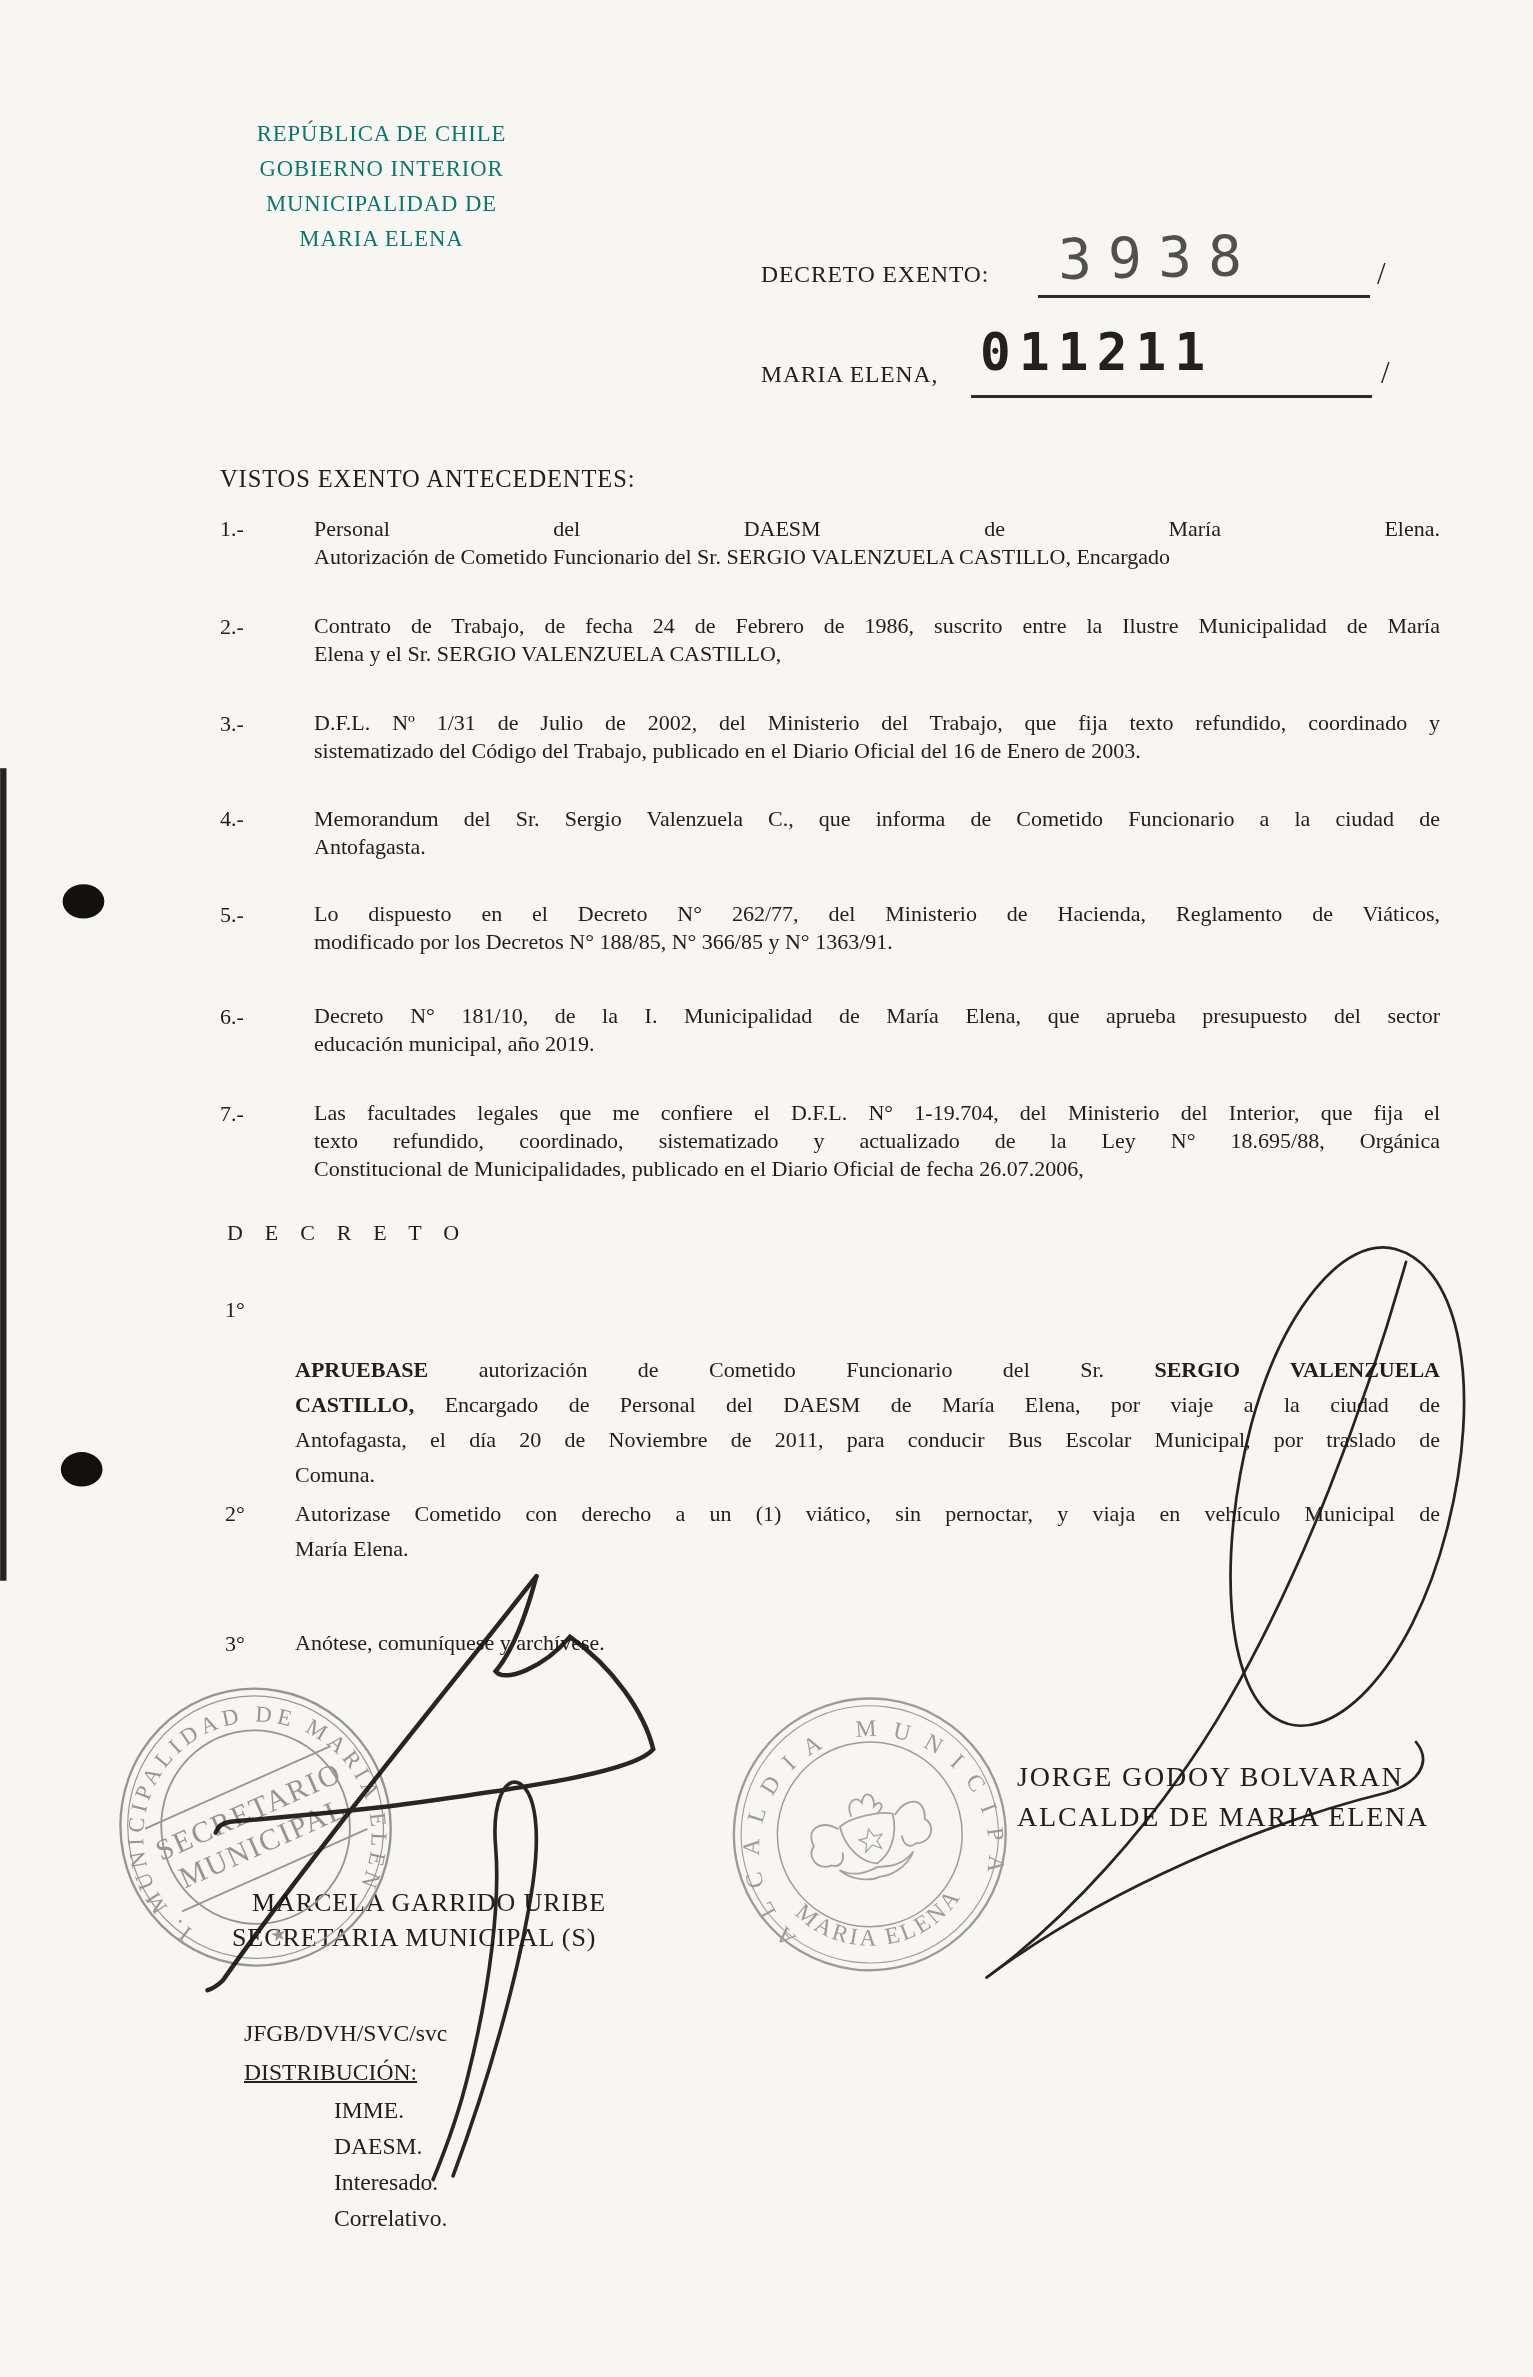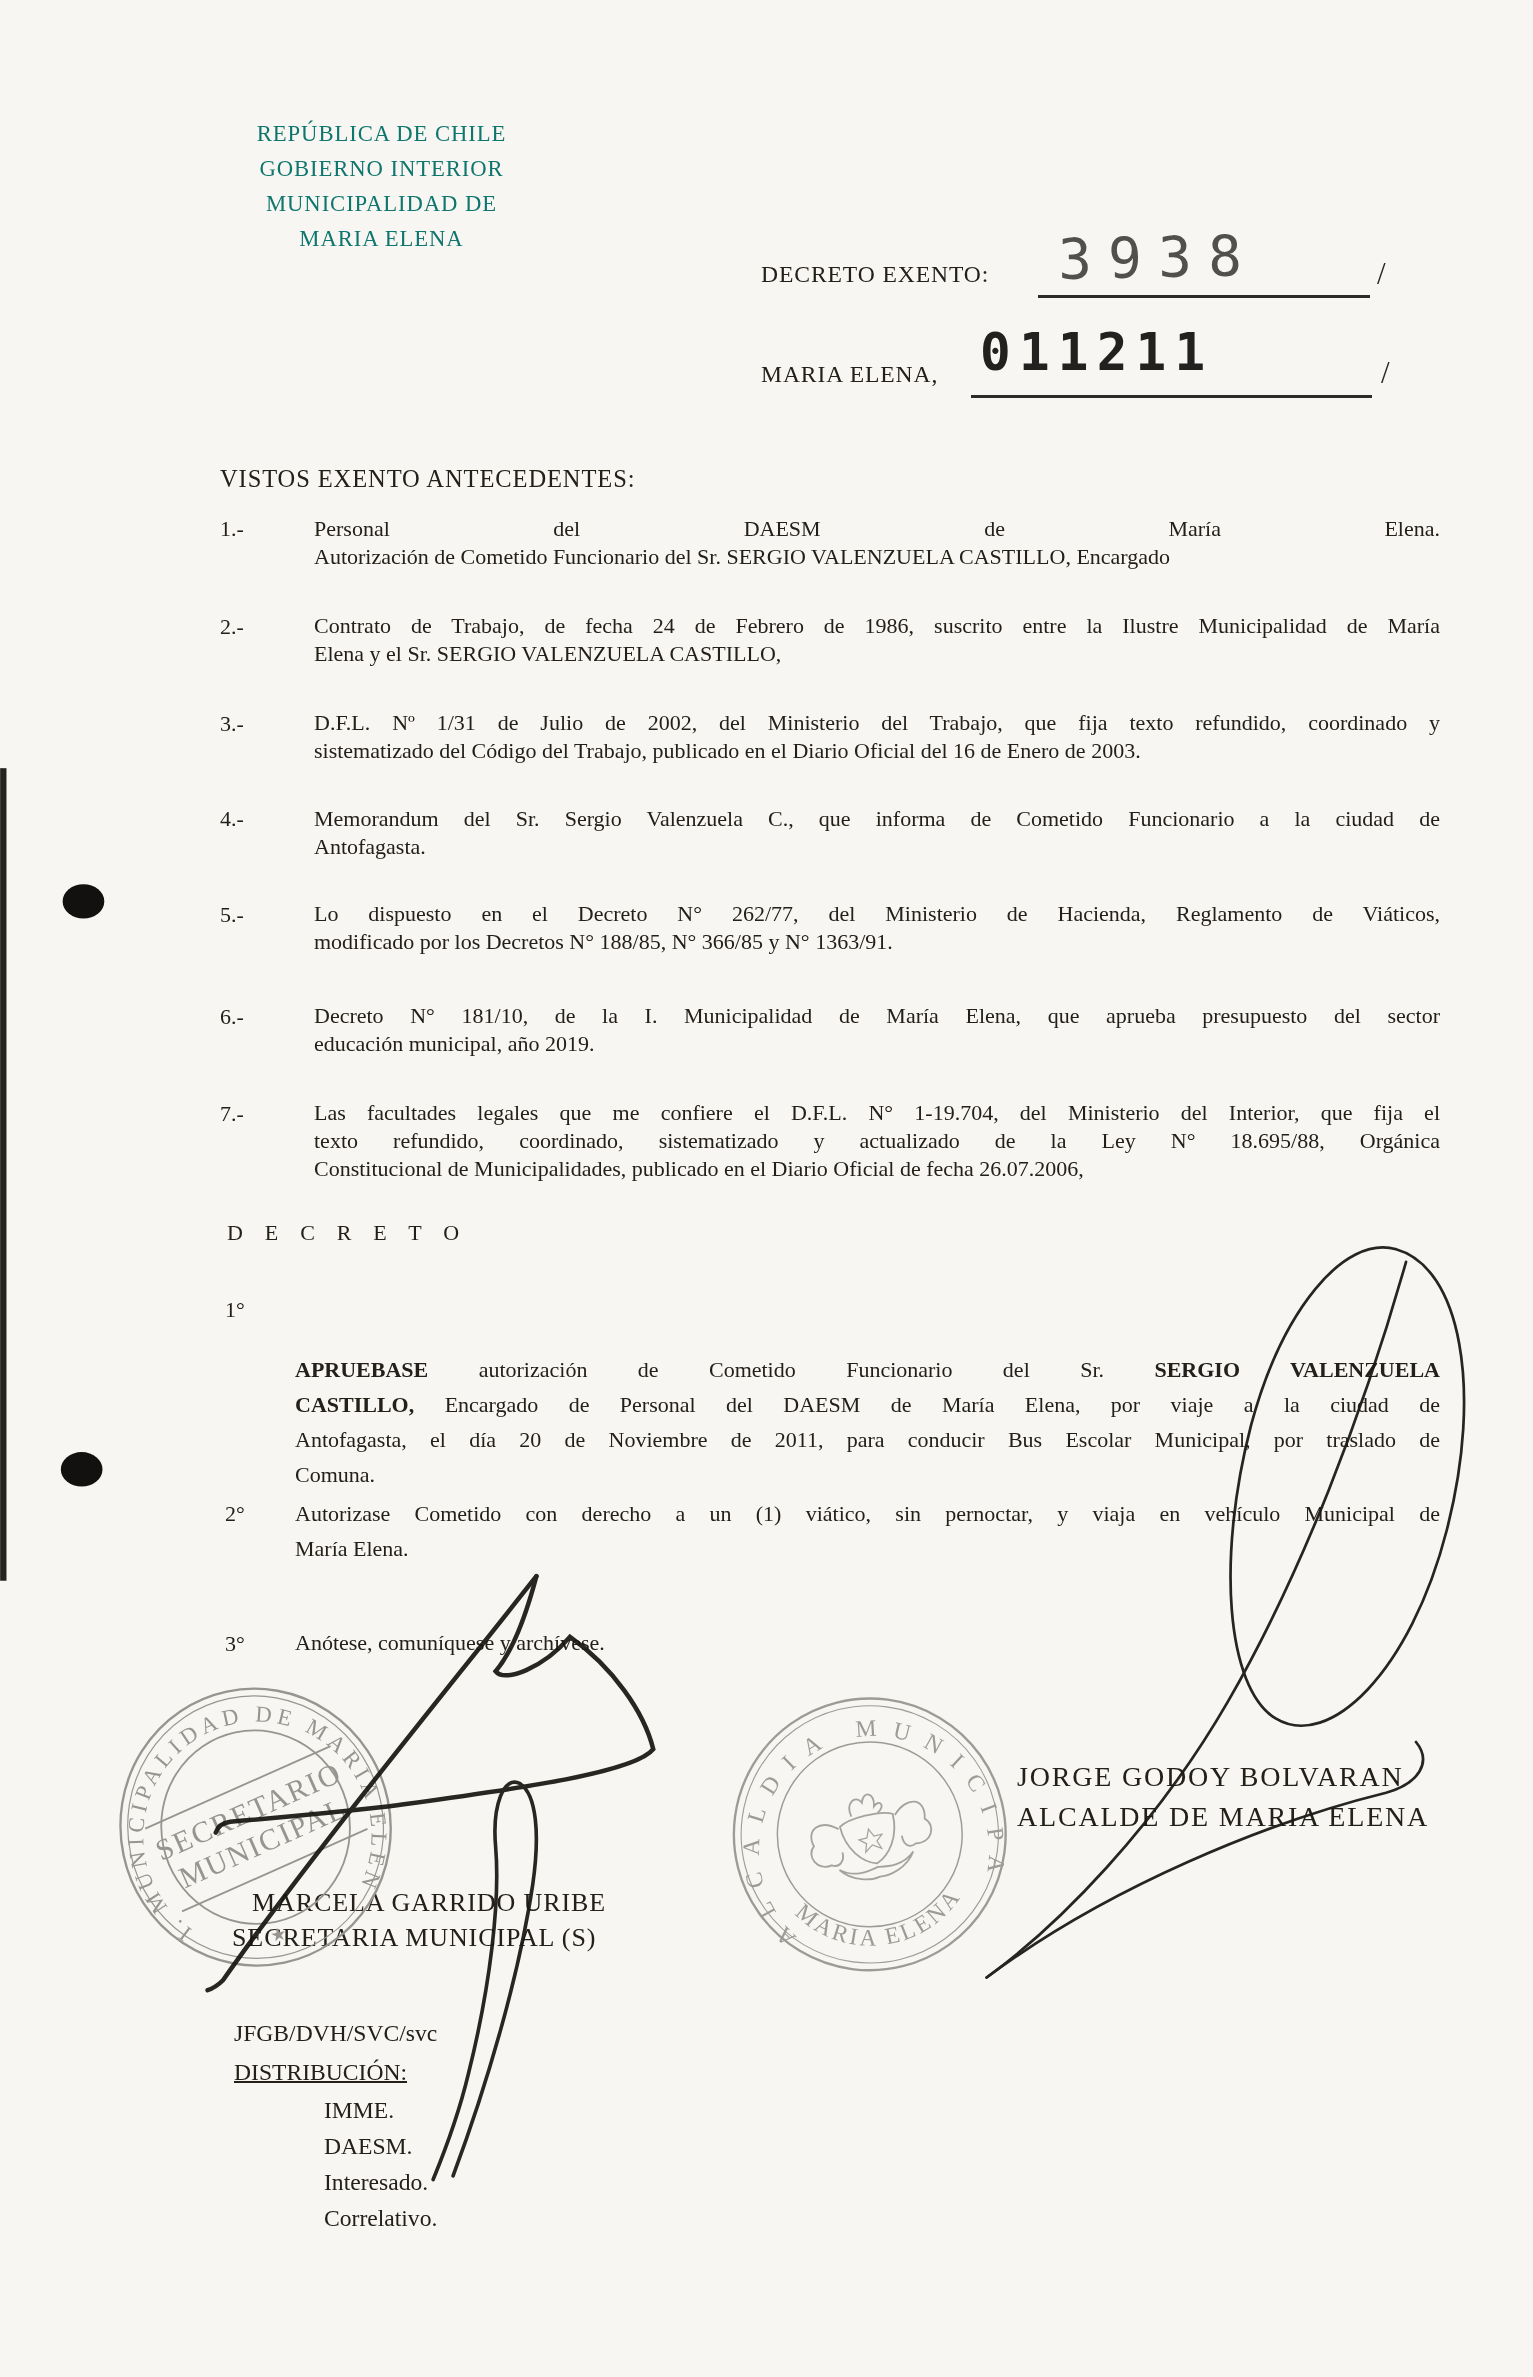--- a/index.html
+++ b/index.html
@@ -30,21 +30,21 @@
   .item-num{font-size:22px;}
   .para{font-size:22px;line-height:28px;}
   .para-d{font-size:22px;line-height:35px;}
   .jline{text-align:justify;text-align-last:justify;}
   .jline:last-child{text-align-last:left;}
   .b{font-weight:bold;}
   
   .name{font-size:26px;letter-spacing:0.9px;white-space:nowrap;}
   .name-r{font-size:28px;letter-spacing:1.8px;white-space:nowrap;}
   
-  .foot{font-size:23.6px;}
+  .foot{font-size:23.6px;margin-left:10px;}
   .foot-u{text-decoration:underline;text-decoration-thickness:1.8px;}
   svg.overlay{position:absolute;left:0;top:0;pointer-events:none;}
   svg text{font-family:"Liberation Serif", serif;}
 </style>
 </head>
 <body>
 
 <div class="page">
 
   <div class="abs letterhead">

